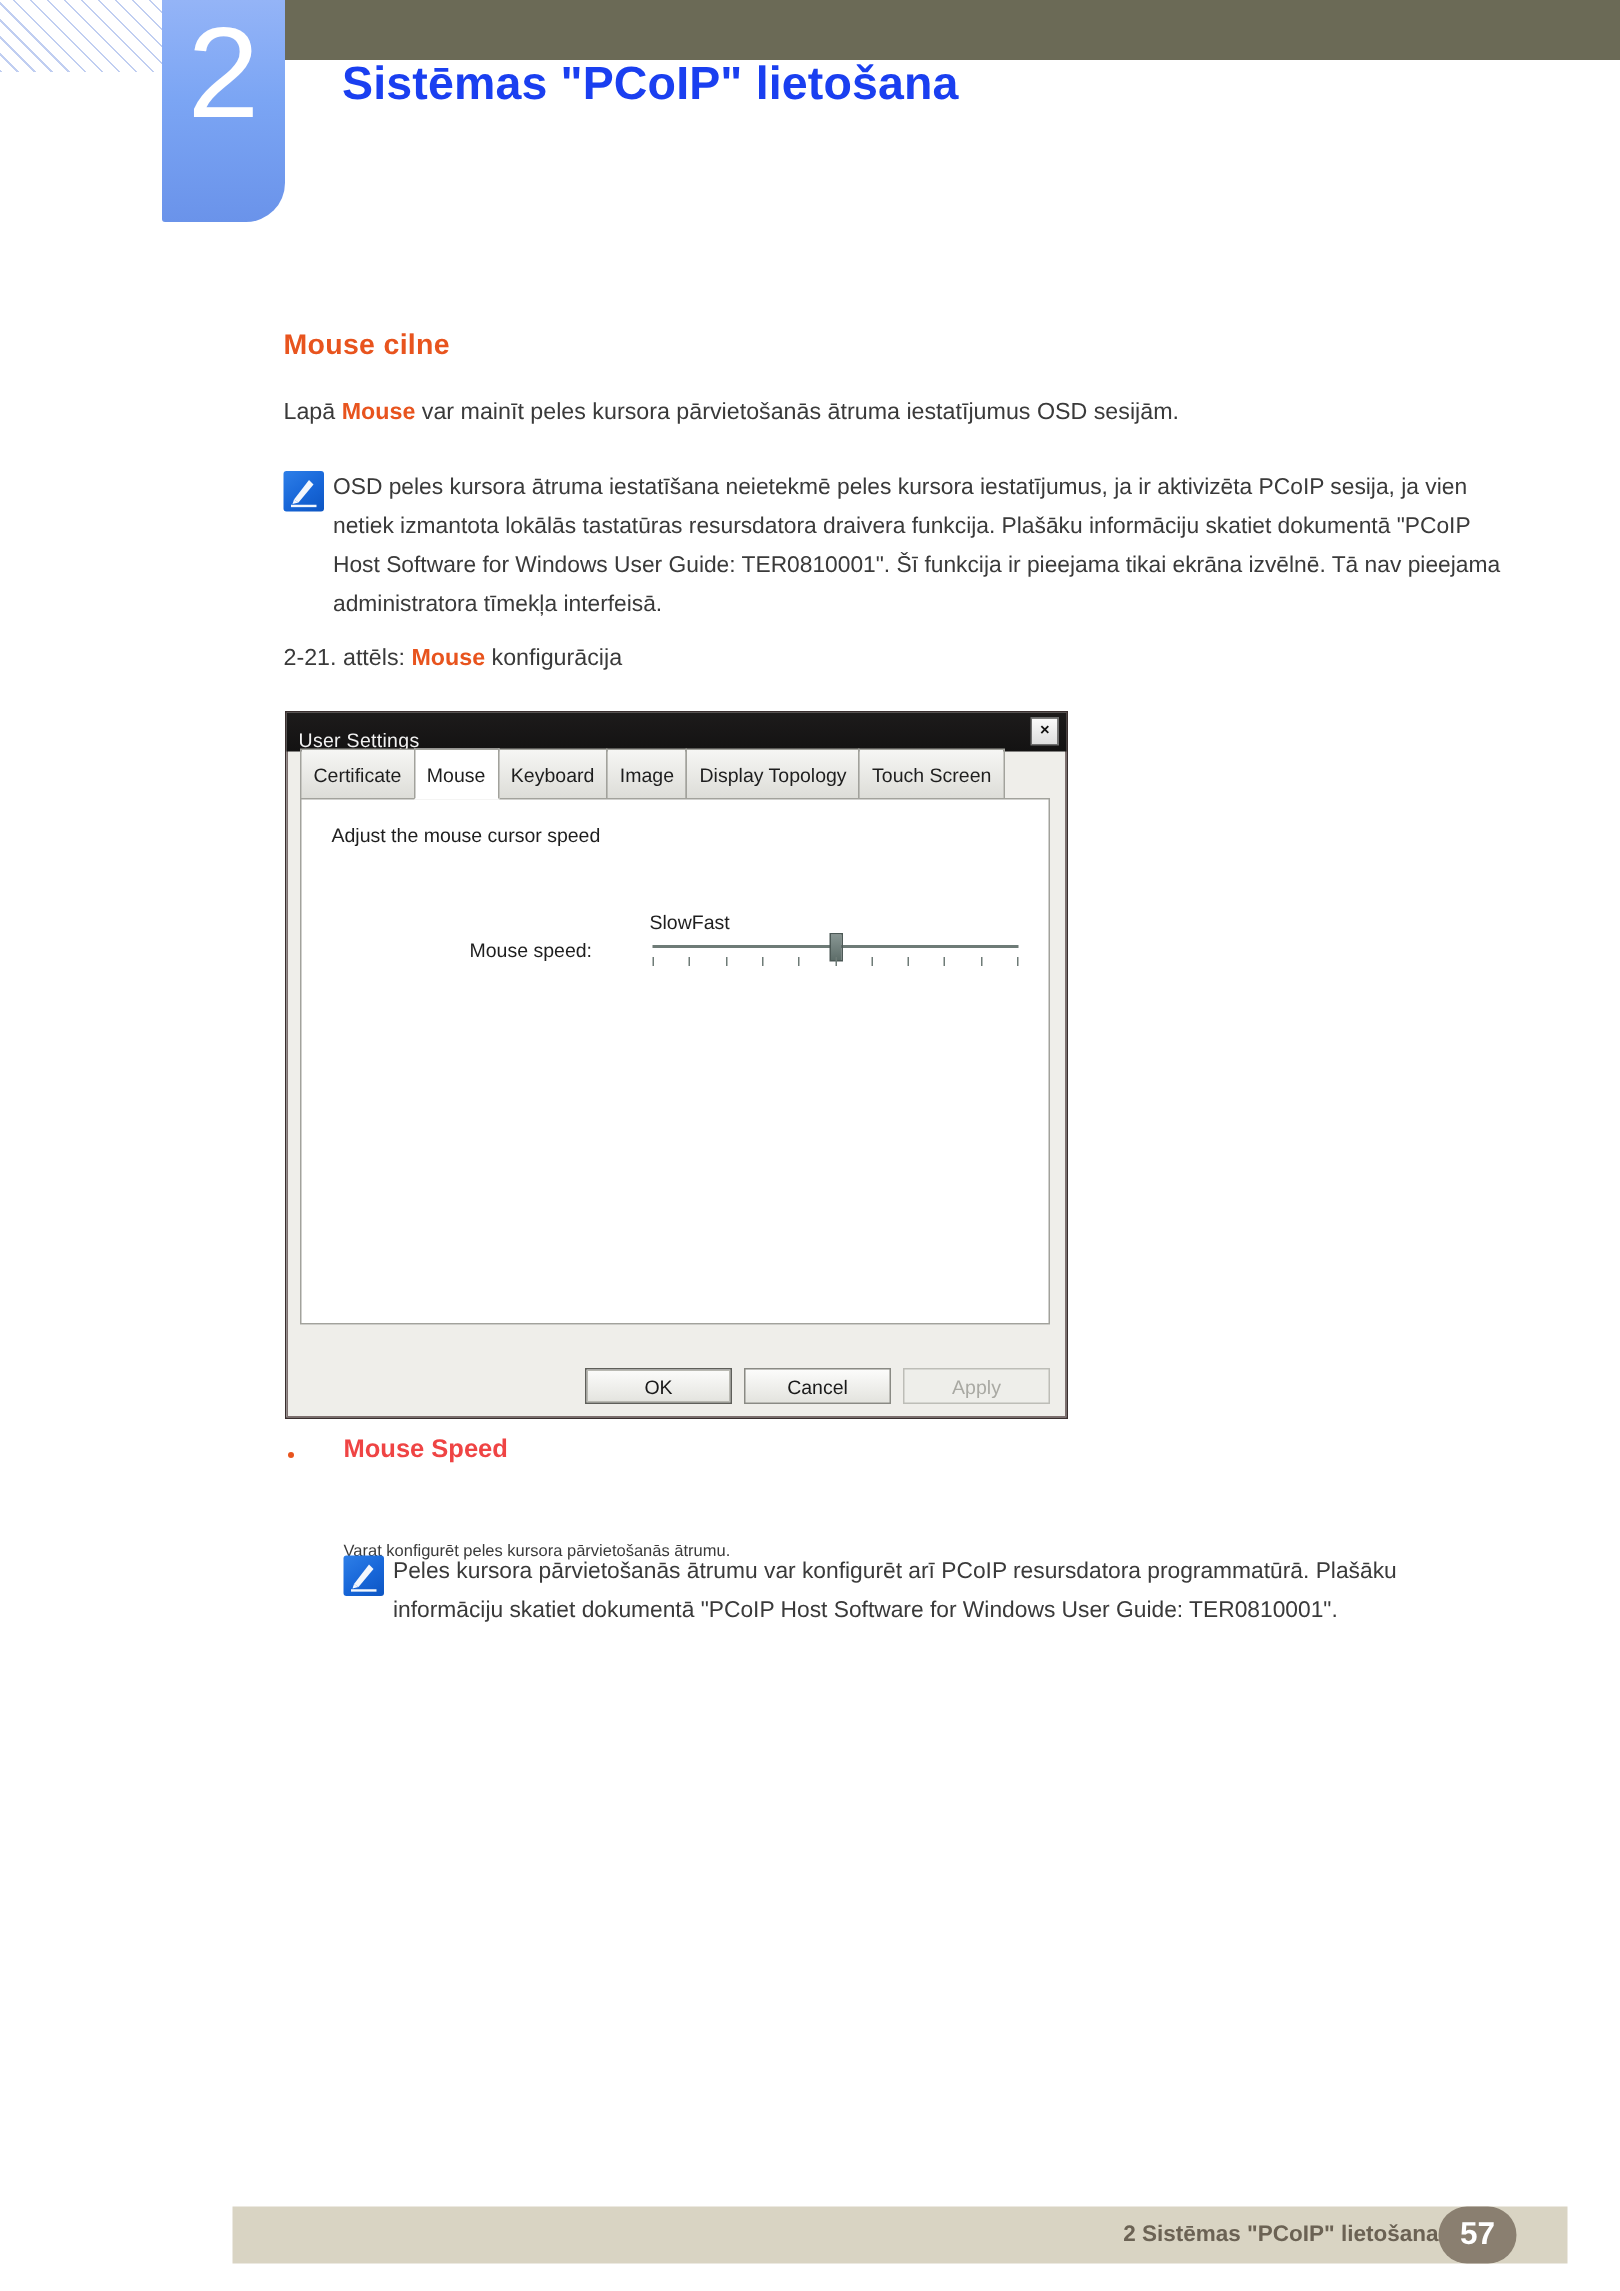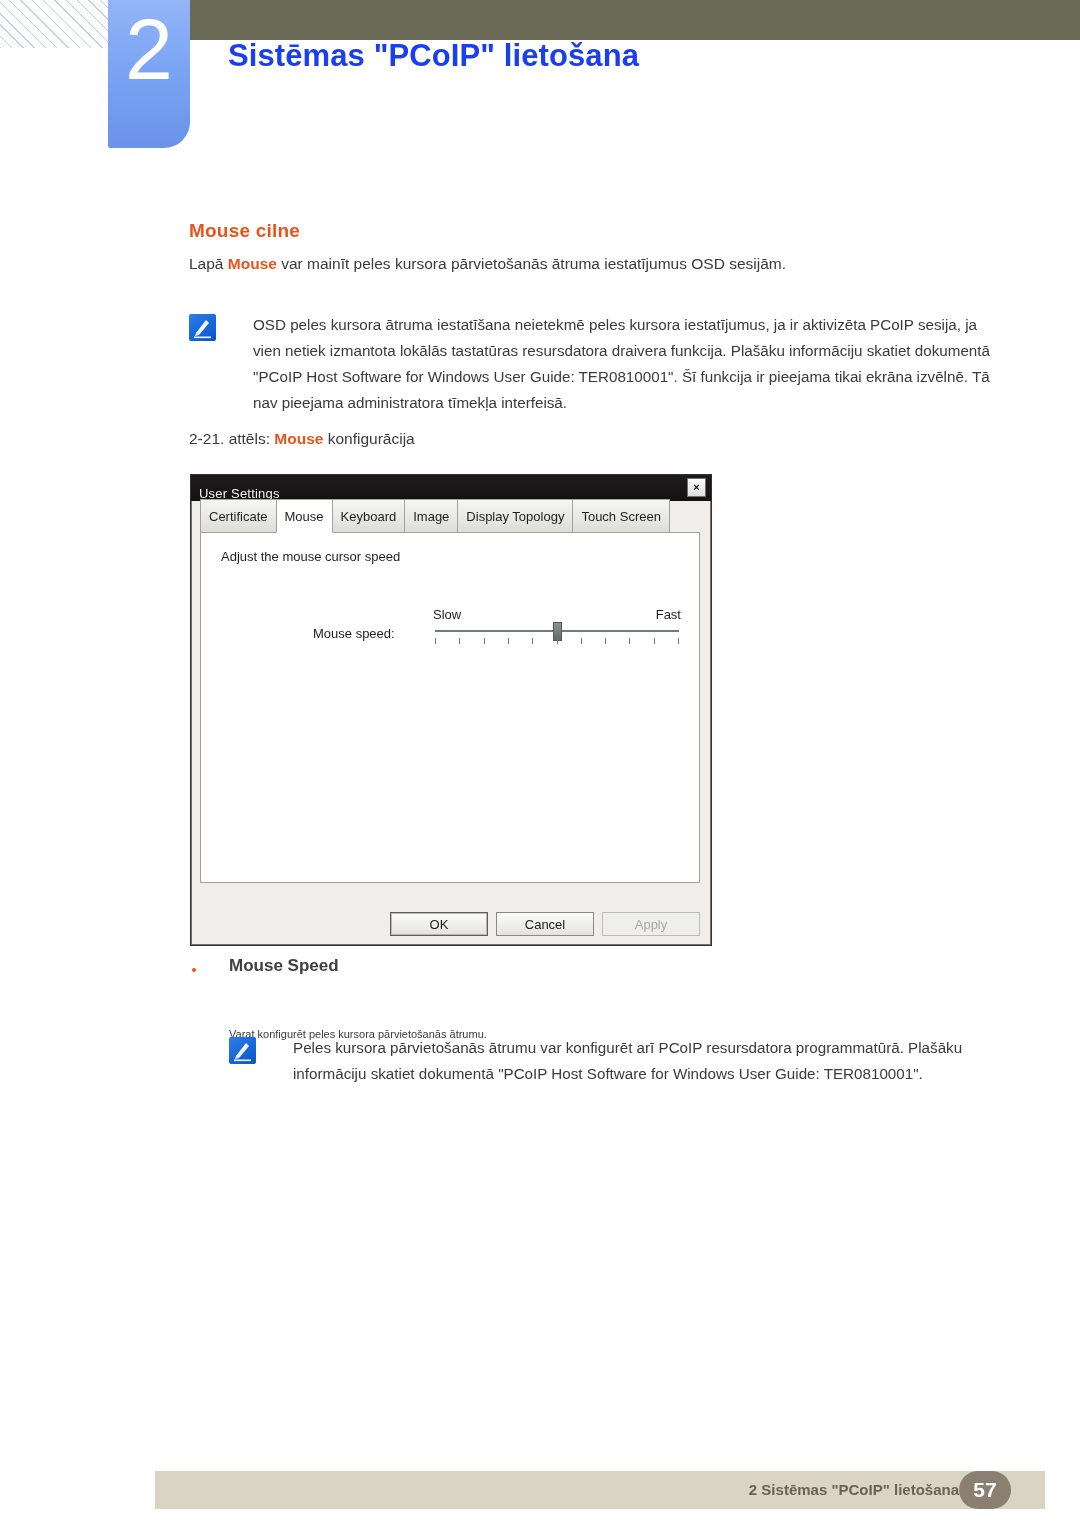--- a/index.html
+++ b/index.html
@@ -70,40 +70,40 @@
     position: absolute;
     left: 189px; top: 220px;
     font-size: 19px;
     font-weight: bold;
     color: #e8541e;
     letter-spacing: .2px;
   }
 
   .intro {
     position: absolute;
-    left: 189px; top: 252px;
+    left: 189px; top: 263px;
     width: 810px;
     font-size: 15.5px;
     color: #3a3a3a;
     line-height: 1.5;
   }
   .kw { color: #e8541e; font-weight: bold; }
 
   
   .note { position: absolute; }
   .note-icon {
     position: absolute;
     left: 0; top: 2px;
     width: 27px; height: 27px;
     background: linear-gradient(145deg,#2e7fe8 0%, #1766d8 55%, #0d55c2 100%);
     border-radius: 2px;
   }
   .note-icon svg { display:block; }
   .note-body {
-    margin-left: 64px;
+    margin-left: 33px;
     font-size: 15.2px;
     color: #3a3a3a;
     line-height: 1.72;
   }
   #note1 { left: 189px; top: 312px; width: 812px; }
   #note2 { left: 229px; top: 1035px; width: 772px; }
 
   .fig-caption {
     position: absolute;
     left: 189px; top: 430px;
@@ -205,24 +205,23 @@
   .slider-wrap {
     position: absolute;
     left: 212px; top: 0;
     width: 248px;
     height: 46px;
   }
   .slider-ends {
     position: absolute;
     left: 0; top: 0;
     width: 248px;
-    display: flex; justify-content: space-between;
+    display: flex; 
     font-size: 13px;
     color: #1e1e1e;
-    gap: 32px;
   }
   .slider-track {
     position: absolute;
     left: 2px; top: 23px;
     width: 244px; height: 2px;
     background: #6e7b77;
   }
   .slider-thumb {
     position: absolute;
     left: 117px; top: 15px;
@@ -266,21 +265,21 @@
     left: 192px; top: 968px;
     width: 4px; height: 4px;
     background: #e8541e;
     border-radius: 50%;
   }
   .bullet-text {
     position: absolute;
     left: 229px; top: 956px;
     font-size: 17px;
     font-weight: bold;
-    color: #404040;
+    color: #ef4444;
   }
   .bullet-desc {
     position: absolute;
     left: 229px; top: 1028px;
     font-size: 11px;
     color: #3a3a3a;
   }
 
   
   .footer-bar {

